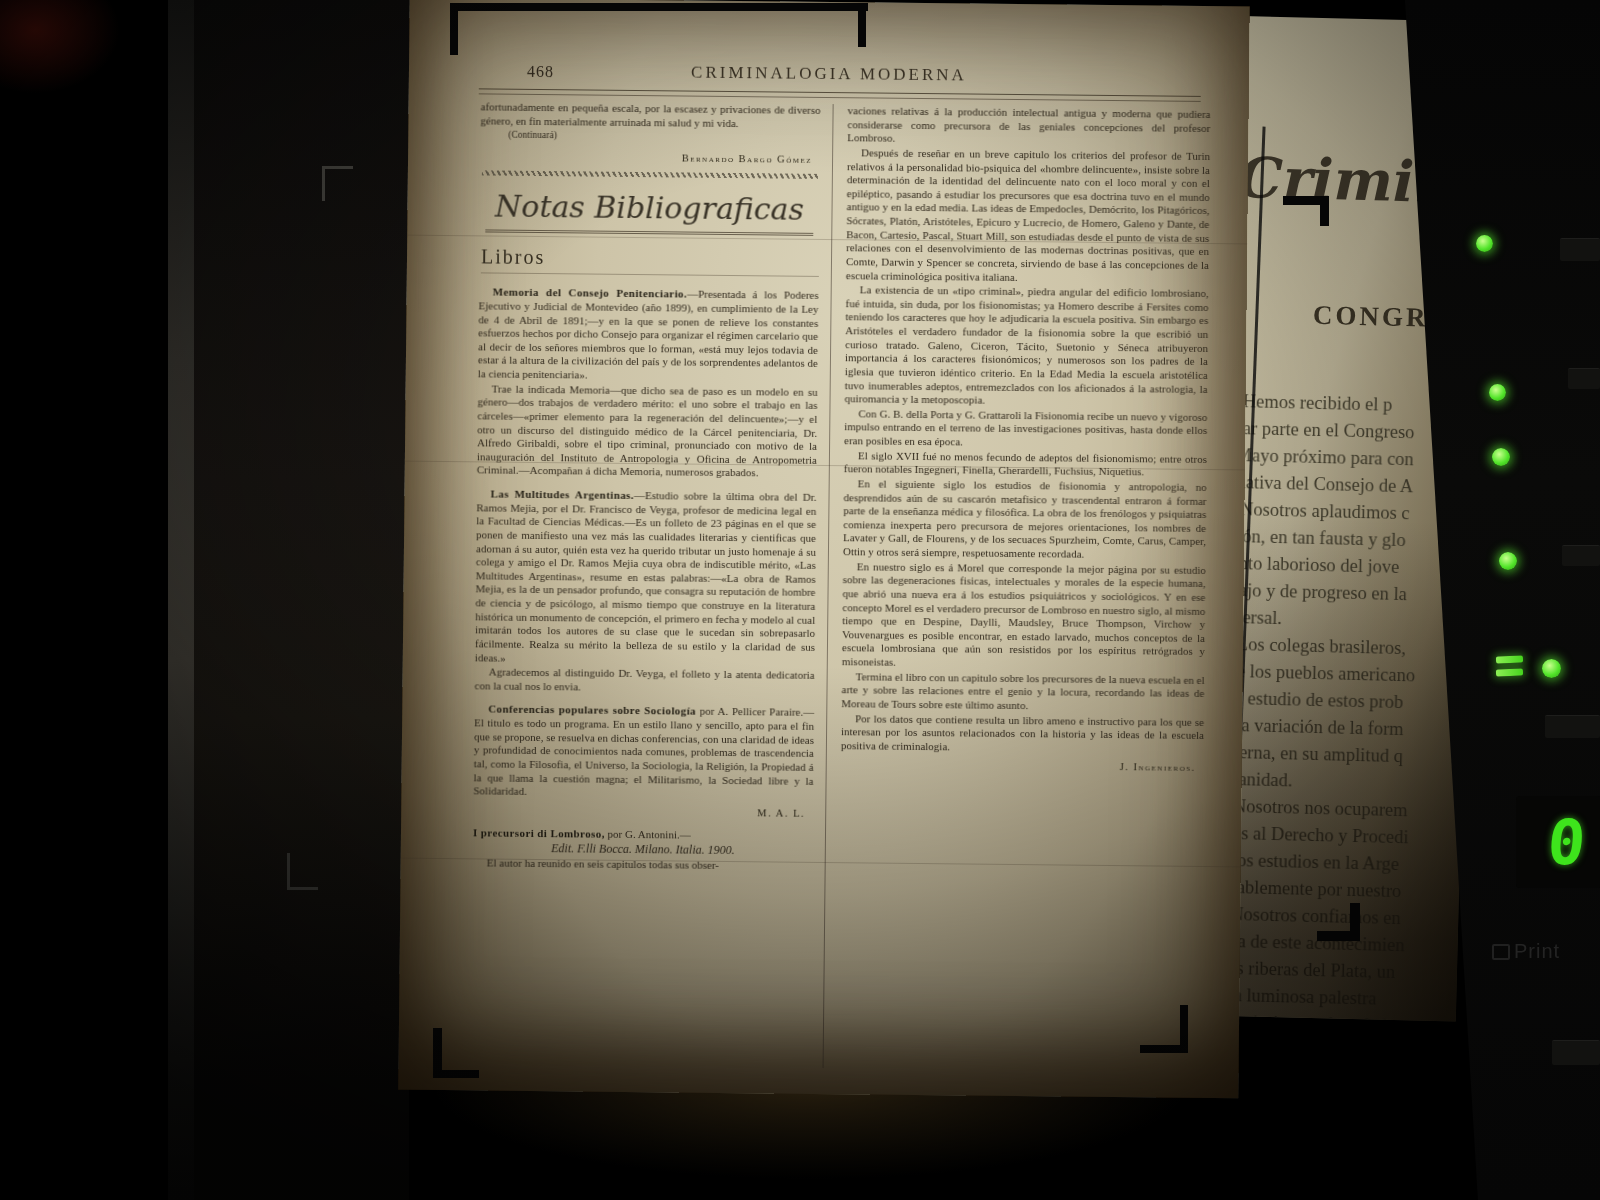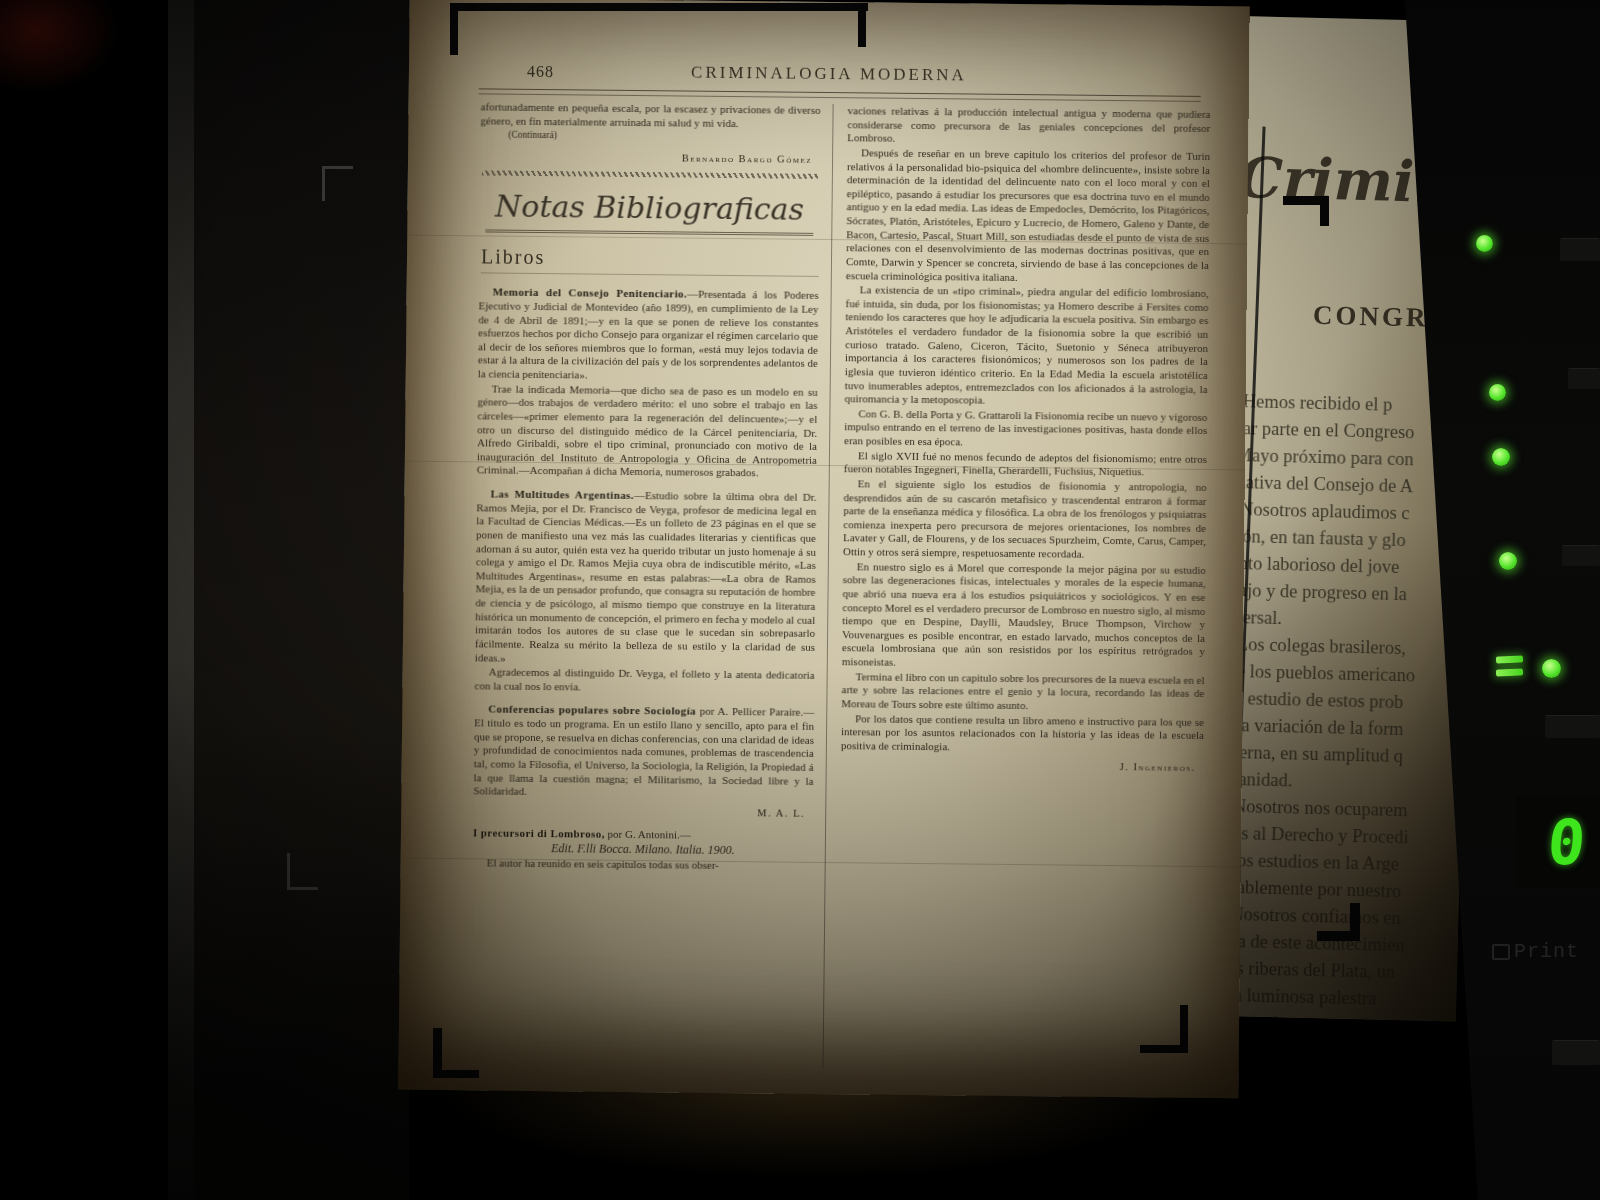--- a/index.html
+++ b/index.html
@@ -95,21 +95,21 @@
     box-shadow:0 0 10px 3px rgba(90,240,50,.55);}
   .eq-bar{position:absolute;width:27px;height:7px;border-radius:2px;z-index:70;
     background:linear-gradient(90deg,#8df055,#46d31e);box-shadow:0 0 8px 2px rgba(90,240,50,.45);
     transform:rotate(-2deg);}
   .display-well{position:absolute;left:1516px;top:796px;width:86px;height:92px;
     background:#060605;border-radius:4px;z-index:65;}
   .seven-seg{position:absolute;left:1548px;top:806px;z-index:70;
     font-family:"DejaVu Sans Mono", monospace;font-size:62px;font-weight:bold;
     color:#3ee41c;transform:skewX(-5deg);text-shadow:0 0 7px rgba(80,255,40,.6);}
   .print-label{position:absolute;left:1514px;top:940px;z-index:70;
-    font-family:Liberation Mono, monospace;font-size:20px;letter-spacing:1px;
+    font-family:Liberation Sans, sans-serif;font-size:20px;letter-spacing:1px;
     color:rgba(150,150,150,.2);}
   .print-icon{position:absolute;left:1492px;top:944px;width:14px;height:12px;z-index:70;
     border:2px solid rgba(150,150,150,.18);border-radius:2px;}
 </style>
 </head>
 <body>
 
 <div class="scene">
 
   <div class="red-glow"></div>

